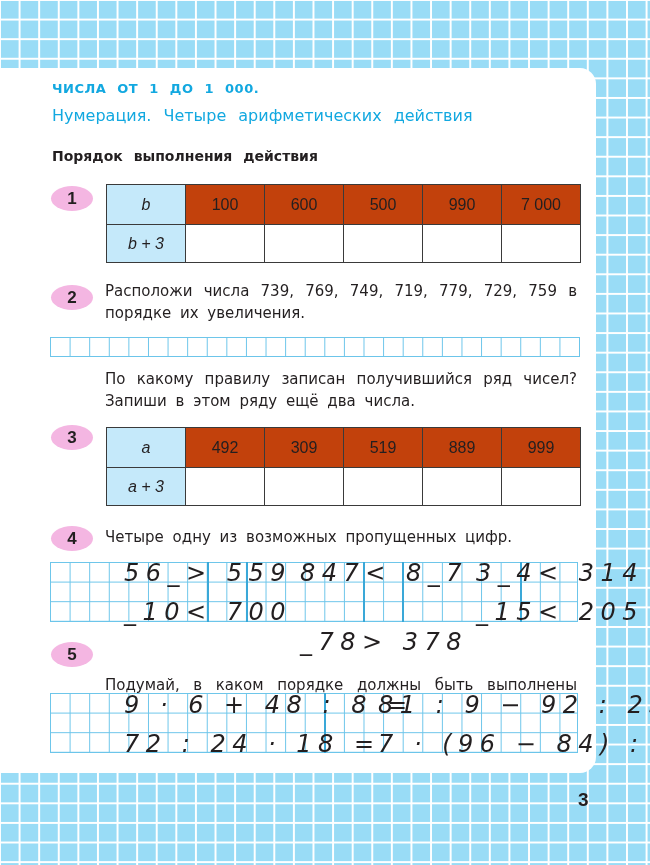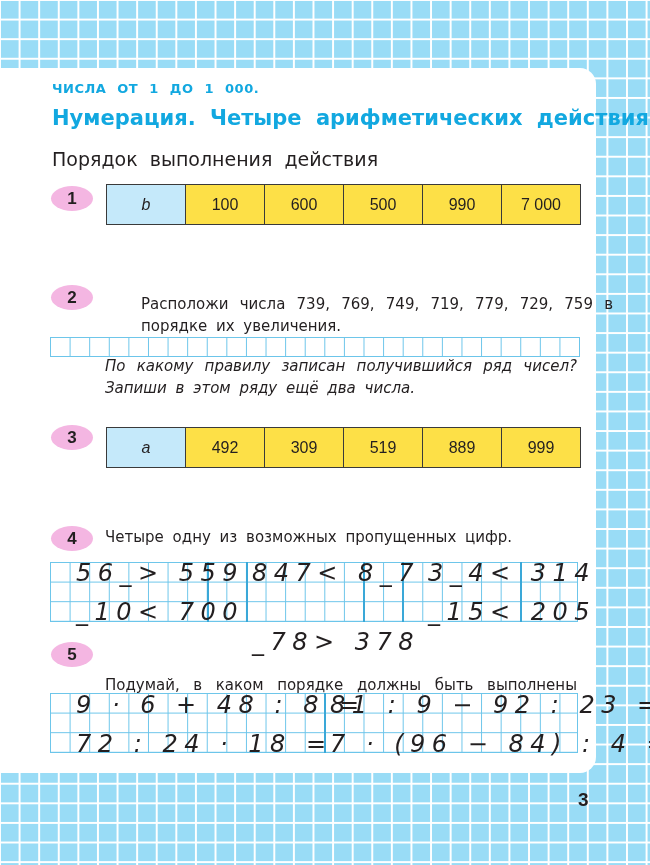--- a/index.html
+++ b/index.html
@@ -13,55 +13,55 @@
       background-position: -1px -1px;
       font-family: "DejaVu Sans", sans-serif;
       color: #231f20;
     }
     .card {
       position: absolute; left: 0; top: 68px; width: 596px; height: 705px;
       background: #ffffff; border-radius: 0 16px 16px 0;
     }
     .abs { position: absolute; }
     .h1 { left: 52px; top: 81px; font-size: 13px; font-weight: bold; color: #12a8e0; letter-spacing: 0.5px; word-spacing: 6px; }
-    .h2 { left: 52px; top: 106px; font-size: 21px; font-weight: bold; color: #12a8e0; word-spacing: 7px; }
-    .h3 { left: 52px; top: 148px; font-size: 19px; font-weight: normal; color: #231f20; word-spacing: 6px; }
+    .h2 { left: 52px; top: 106px; font-size: 16px; font-weight: normal; color: #12a8e0; word-spacing: 7px; }
+    .h3 { left: 52px; top: 148px; font-size: 14px; font-weight: bold; color: #231f20; word-spacing: 6px; }
     .badge {
       position: absolute; width: 42px; height: 25px; border-radius: 50%;
       background: #f4b6e2; font-weight: bold; font-size: 17px; color: #231f20;
       display: flex; align-items: center; justify-content: center;
       font-family: "Liberation Sans", sans-serif;
     }
     table.vt {
       position: absolute; border-collapse: collapse;
       font-family: "Liberation Sans", sans-serif; font-size: 16px;
     }
     table.vt td {
       border: 1.5px solid #3a3a3a; width: 78px; text-align: center; padding: 0;
     }
-    table.vt tr.r1 td { height: 39px; background: #fde047; }
+    table.vt tr.r1 td { height: 39px; background: #c2410c; }
     table.vt tr.r2 td { height: 37px; background: #ffffff; }
     table.vt td.lbl { background: #c5e9fa !important; font-style: italic; }
     .para {
       position: absolute; left: 105px; width: 472px; font-size: 15px; line-height: 22px;
       text-align: justify; word-spacing: 4px; color: #231f20;
     }
     .grid {
       position: absolute;
       background-color: #ffffff;
       background-image:
         linear-gradient(to right, #6cc5ea 0 1px, transparent 1px),
         linear-gradient(to bottom, #6cc5ea 0 1px, transparent 1px);
       background-size: 19.6px 19.6px;
       border-right: 1px solid #6cc5ea; border-bottom: 1px solid #6cc5ea;
     }
     .hw {
       position: absolute; font-family: "DejaVu Sans", sans-serif; font-style: italic;
       font-weight: normal; font-size: 24px; color: #231f20; letter-spacing: 6.5px;
-      white-space: pre; line-height: 20px;
+      white-space: pre; line-height: 20px; margin-left: 48px;
     }
     .pagenum { left: 578px; top: 789px; font-size: 19px; font-weight: bold; font-family: "Liberation Sans", sans-serif; }
     .sep { position:absolute; width:1.5px; background:#3aa8d8; }
   </style>
 </head>
 <body>
 
 <div class="card"></div>
 
 <div class="abs h1">ЧИСЛА  ОТ  1  ДО  1 000.</div>
@@ -72,38 +72,54 @@
 <table class="vt" style="left:106px;top:184px;">
   <tbody>
       <tr class="r1">
     <td class="lbl">b</td>
     <td>100</td>
     <td>600</td>
     <td>500</td>
     <td>990</td>
     <td>7 000</td>
   </tr>
+  <tr class="r2">
+    <td class="lbl">b + 3</td>
+    <td></td>
+    <td></td>
+    <td></td>
+    <td></td>
+    <td></td>
+  </tr>
 </tbody>
   </table>
 
 <div class="badge" style="left:51px;top:285px;">2</div>
-<div class="para" style="top:293px;margin-left:36px;">Расположи  числа  739,  769,  749,  719,  779,  729,  759  в  порядке  их  увеличения.</div>
+<div class="para" style="top:280px;">Расположи  числа  739,  769,  749,  719,  779,  729,  759  в  порядке  их  увеличения.</div>
 <div class="grid" style="left:50px;top:337px;width:529px;height:19px;"></div>
-<div class="para" style="top:355px;font-style:italic;">По  какому  правилу  записан  получившийся  ряд  чисел?  Запиши  в  этом  ряду  ещё  два  числа.</div>
+<div class="para" style="top:368px;">По  какому  правилу  записан  получившийся  ряд  чисел?  Запиши  в  этом  ряду  ещё  два  числа.</div>
 
 <div class="badge" style="left:51px;top:425px;">3</div>
 <table class="vt" style="left:106px;top:427px;">
   <tbody>
       <tr class="r1">
     <td class="lbl">a</td>
     <td>492</td>
     <td>309</td>
     <td>519</td>
     <td>889</td>
     <td>999</td>
+  </tr>
+  <tr class="r2">
+    <td class="lbl">a + 3</td>
+    <td></td>
+    <td></td>
+    <td></td>
+    <td></td>
+    <td></td>
   </tr>
 </tbody>
   </table>
 
 <div class="badge" style="left:51px;top:526px;">4</div>
 <div class="para" style="top:526px;">Четыре  одну  из  возможных  пропущенных  цифр.</div>
 <div class="grid" style="left:50px;top:562px;width:527px;height:59px;"></div>
 <div class="sep" style="left:207px;top:562px;height:60px;"></div>
 <div class="sep" style="left:246px;top:562px;height:60px;"></div>
 <div class="sep" style="left:363px;top:562px;height:60px;"></div>

